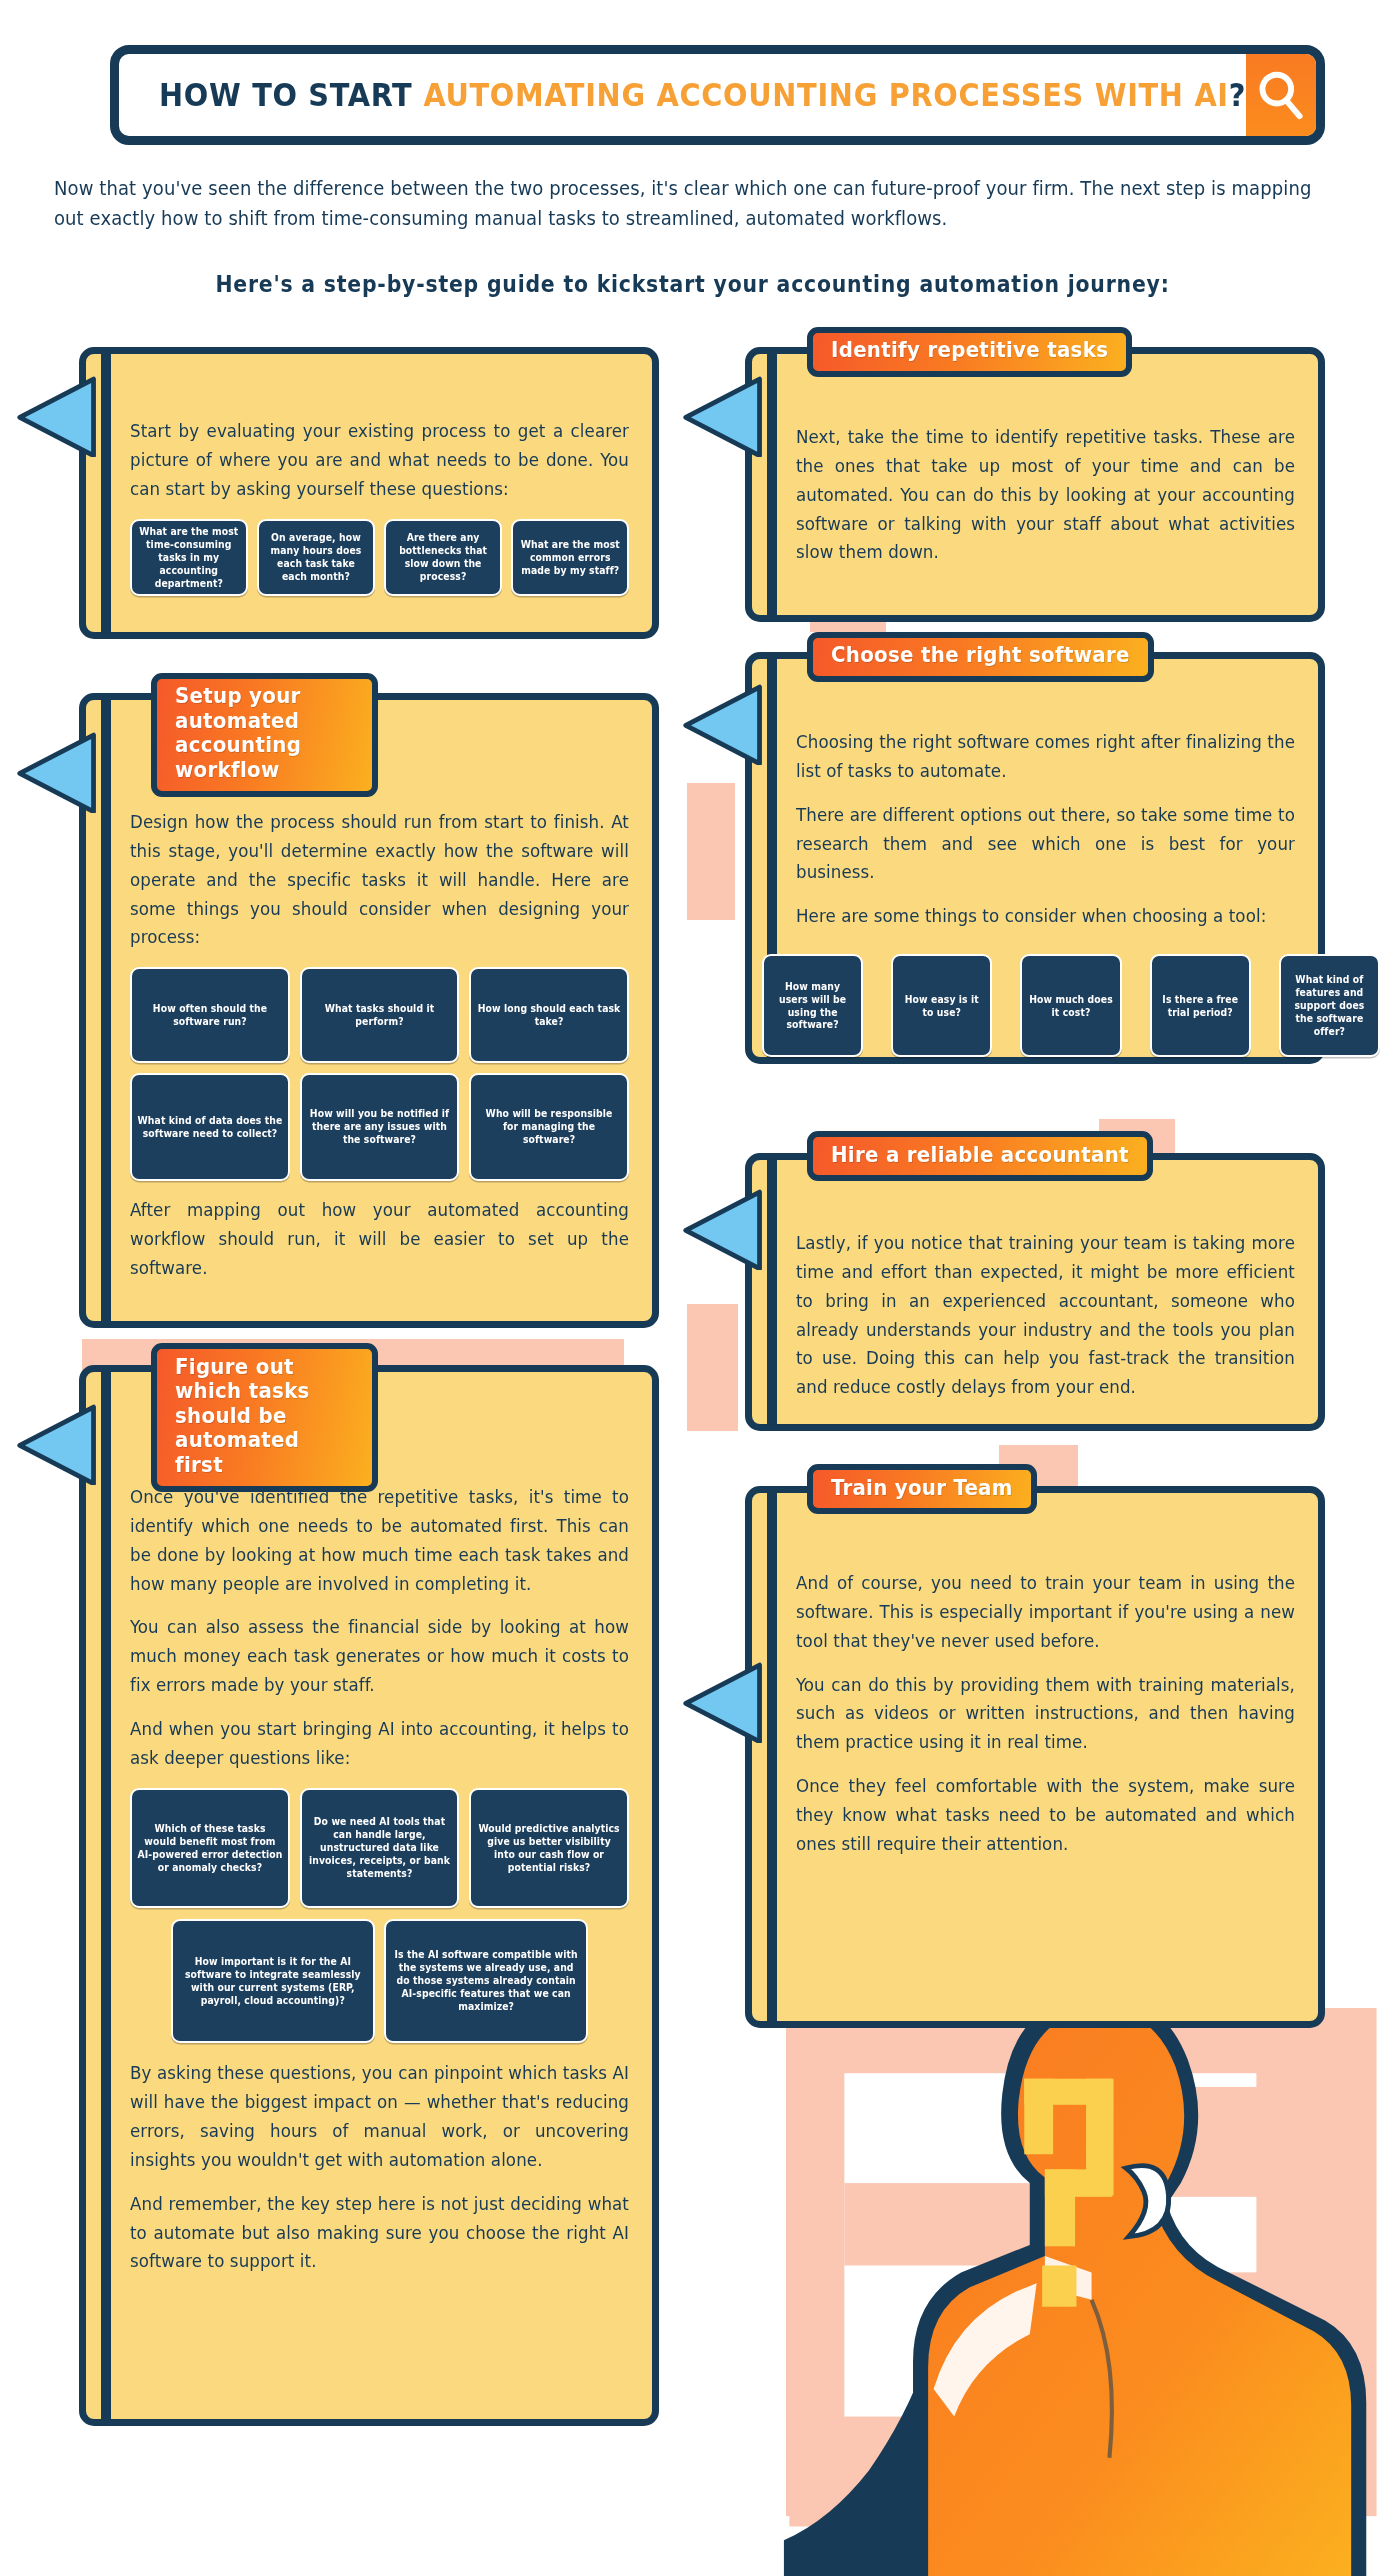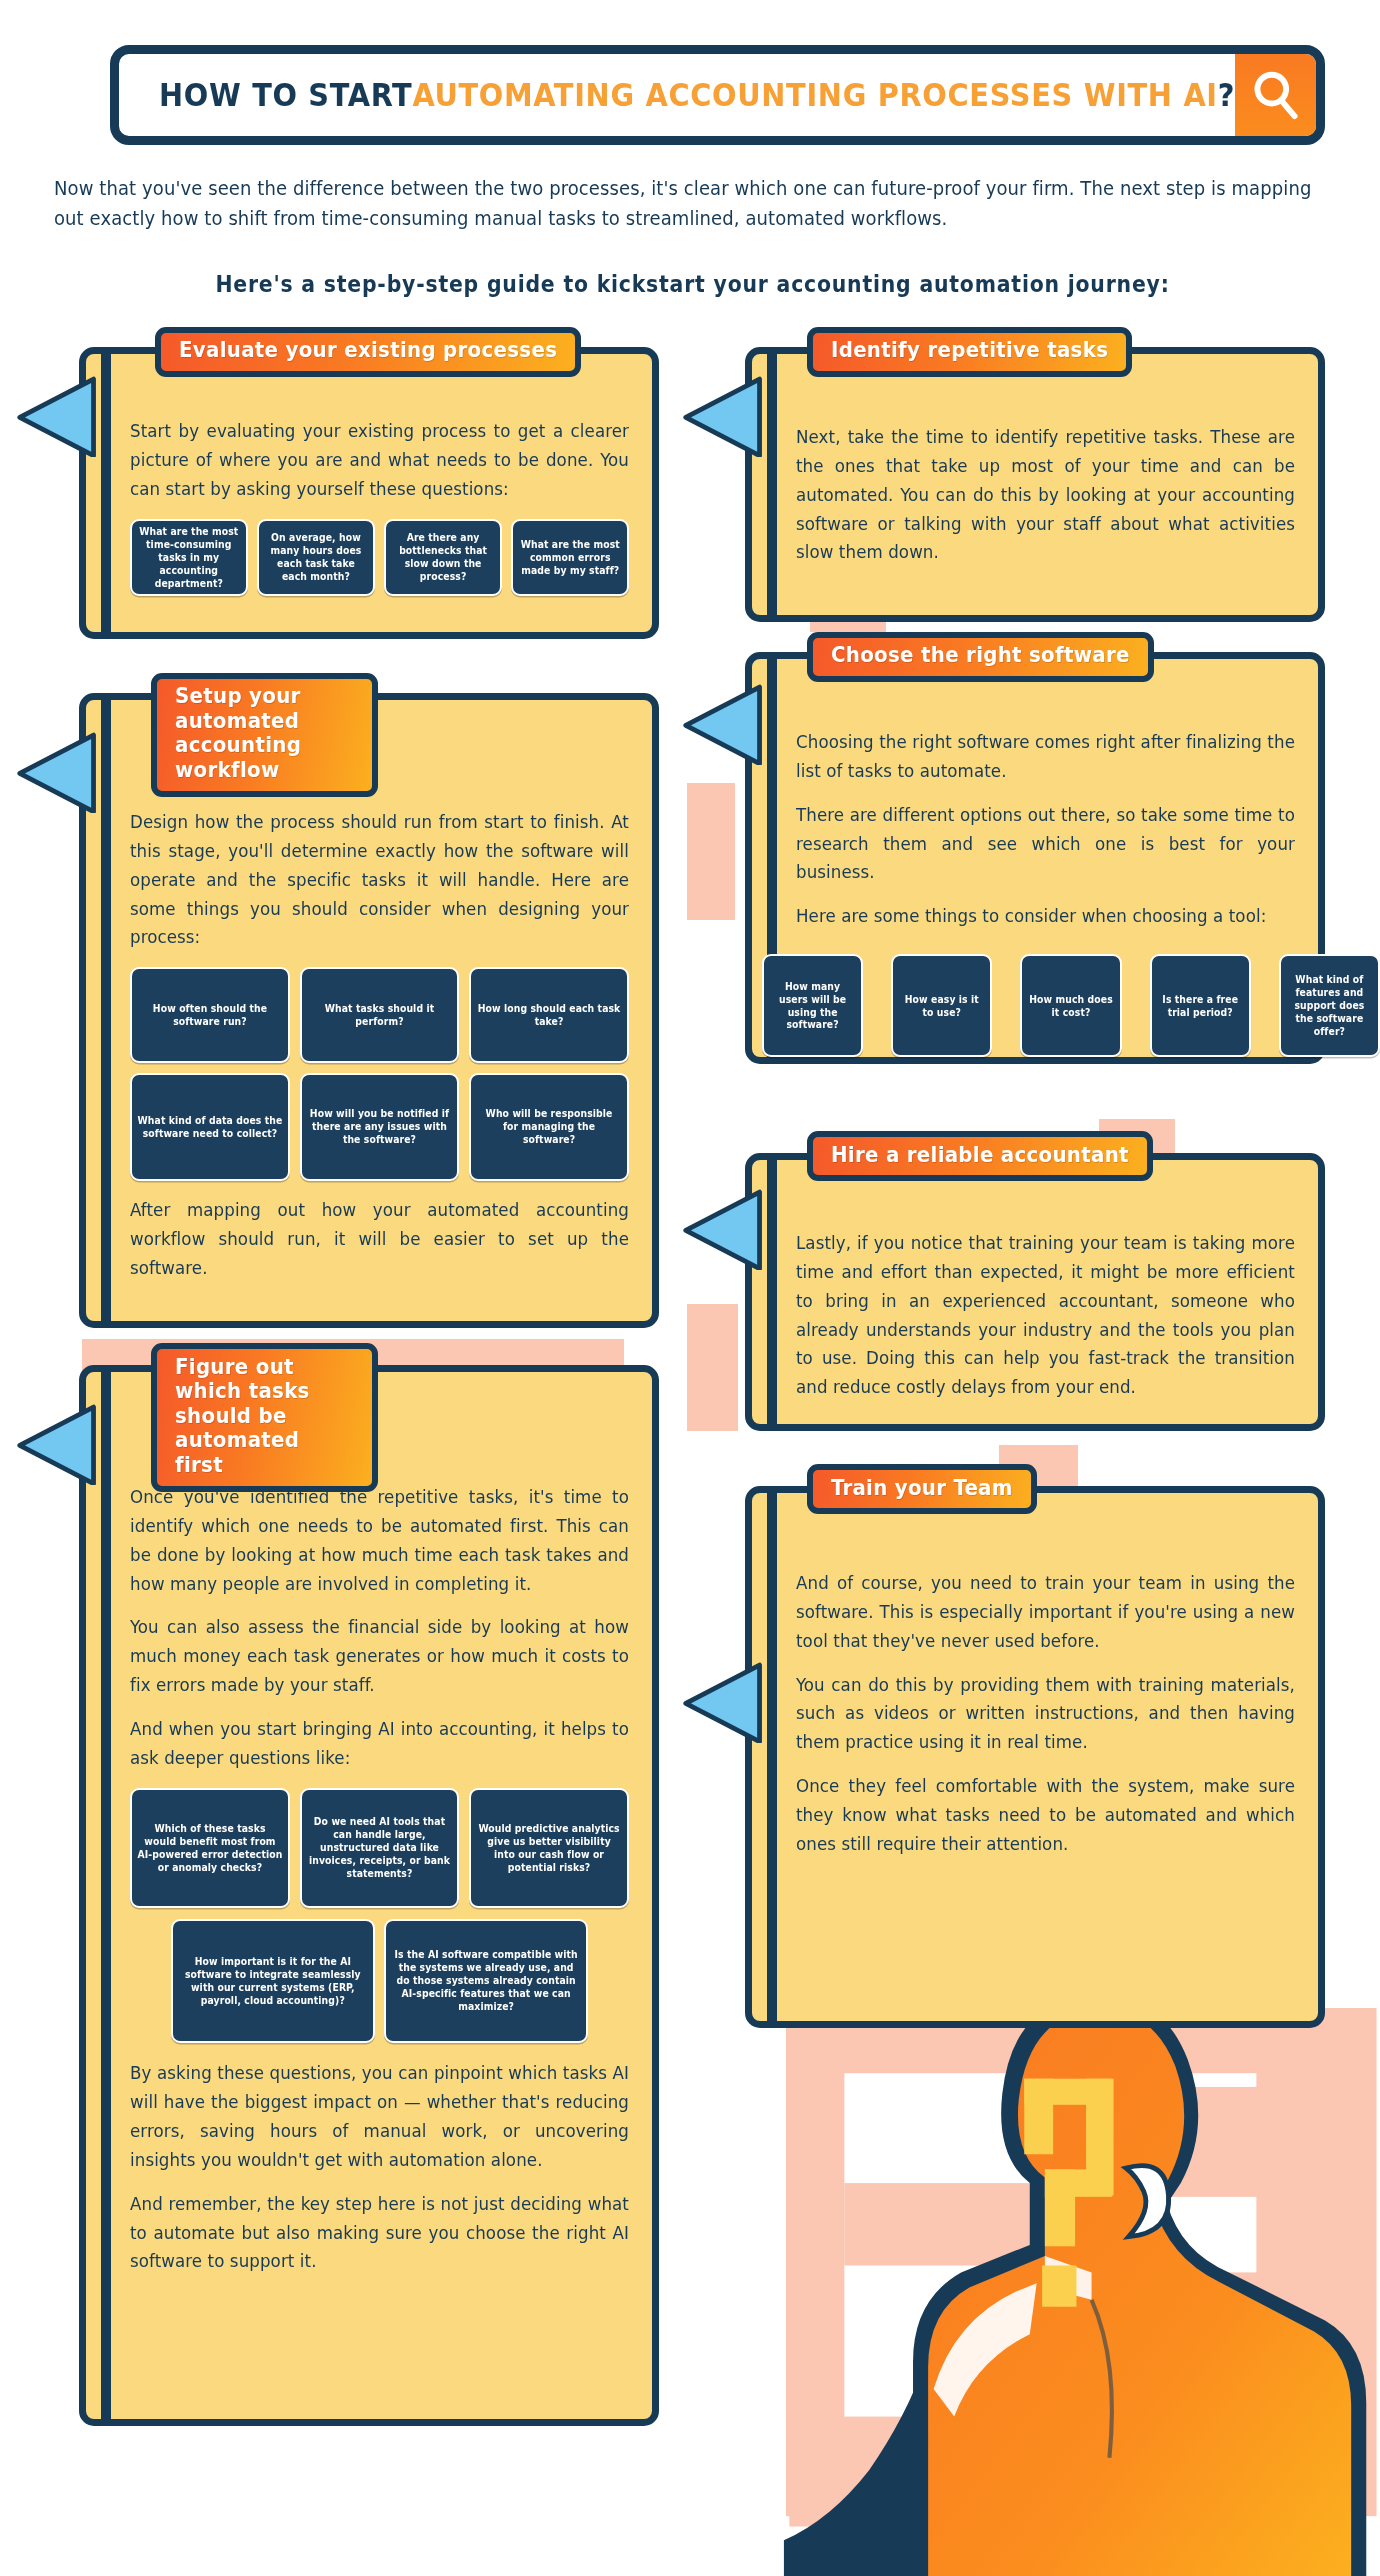--- a/index.html
+++ b/index.html
@@ -18,21 +18,21 @@
     background:#ffffff; border:9px solid #173a56; border-radius:19px;
     display:flex; align-items:stretch; z-index:5; overflow:hidden;
   }
   #header-title {
     flex:1; display:flex; align-items:center; padding-left:40px;
     font-size:32px; font-weight:bold; letter-spacing:0.7px;
     font-family:"DejaVu Sans Condensed","Liberation Sans",sans-serif;
     white-space:nowrap;
   }
   #header-title .t1 { color:#173a56; }
-  #header-title .t2 { color:#f7a035; }
+  #header-title .t2 { color:#f7a035; margin-left:11px; }
   #header-title .t3 { color:#173a56; }
   #search-btn {
     width:110px; background:linear-gradient(180deg,#f97a22 0%,#fb8c1e 100%);
     display:flex; align-items:center; justify-content:center;
   }
   #search-btn svg { width:54px; height:54px; }
 
   
   #intro {
     position:absolute; left:54px; top:173px; width:1277px;
@@ -122,21 +122,20 @@
 <div id="subhead">Here's a step-by-step guide to kickstart your accounting automation journey:</div>
 
 <div class="card" style="left:79px;top:347px;width:580px;height:292px;">
   <div class="card-shell">
     <div class="card-inner-rail"></div>
     <div class="card-arrow" style="left:-69px;top:20.6px;">
       <svg width="82" height="82" viewBox="0 0 120 120">
         <polygon points="4,62 112,6 112,118" fill="#73c8f2" stroke="#173a56" stroke-width="7" stroke-linejoin="round"></polygon>
       </svg>
     </div>
-    <div class="card-title" style="left:69px;top:-27.5px;font-size:22px;width:auto;">Evaluate your existing processes</div>
     <div class="card-body" style="padding-top:63px;">
       <div class="para">Start by evaluating your existing process to get a clearer picture of where you are and what needs to be done. You can start by asking yourself these questions:</div>
       <div class="chips" style="height:77px;">
         <div class="chip sm">What are the most time-consuming tasks in my accounting department?</div>
         <div class="chip sm">On average, how many hours does each task take each month?</div>
         <div class="chip sm">Are there any bottlenecks that slow down the process?</div>
         <div class="chip sm">What are the most common errors made by my staff?</div>
       </div>
     </div>
   </div>

